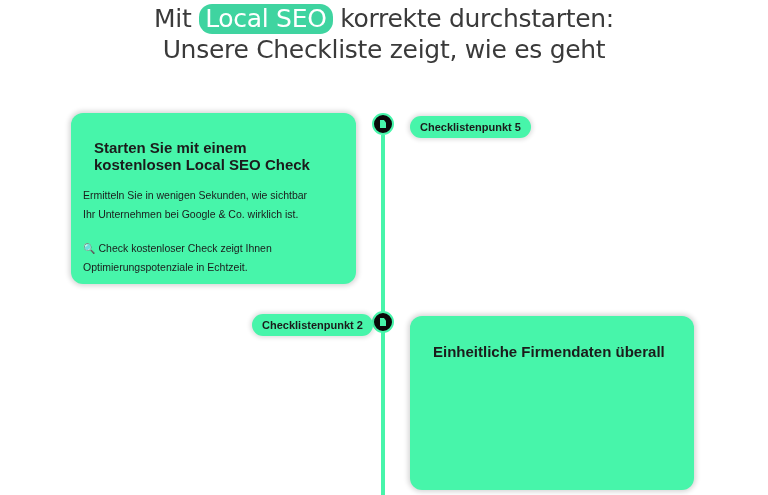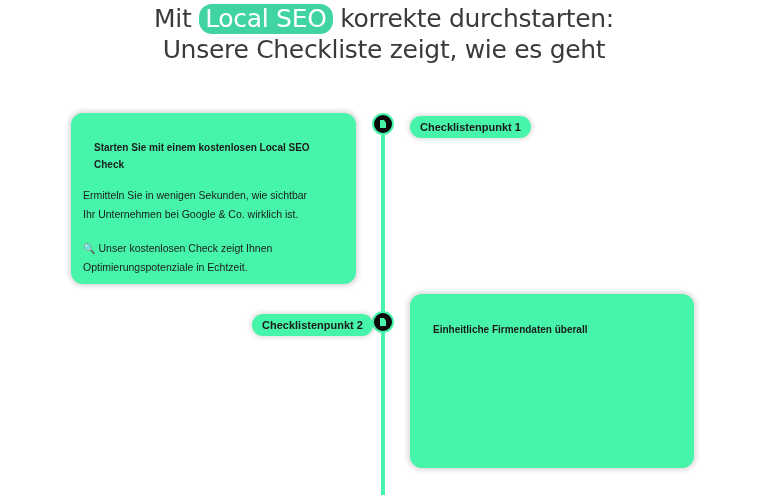--- a/index.html
+++ b/index.html
@@ -44,21 +44,21 @@
     display: flex; align-items: center; padding: 0 10px;
     white-space: nowrap;
   }
   .card {
     position: absolute; background: #47f5aa; border-radius: 12px;
     box-shadow: 0 0 5px 2px rgba(0,0,0,0.16);
     box-sizing: border-box;
     padding: 0 12px;
   }
   .card h3 {
-    margin: 0; font-size: 10px; font-weight: 700; line-height: 17px;
+    margin: 0; font-size: 15px; font-weight: 700; line-height: 17px;
     color: #1b1b1b; padding-left: 11px;
   }
   .card p {
     margin: 0; font-size: 10.5px; line-height: 19px; color: #1b1b1b;
   }
   .card p b { font-weight: 700; }
   .emoji { font-size: 10px; margin-right: 3px; }
   .check-icon {
     display: inline-block; width: 10px; height: 10px; background: #9fd8a8;
     border-radius: 2px; color: #ffffff; font-size: 8px; line-height: 10px;
@@ -76,29 +76,29 @@
   </div>
   <div>Unsere Checkliste zeigt, wie es geht</div>
 </div>
 
 <div class="timeline-line"></div>
 
 <div class="node" style="left:372px; top:113px;">
   <span class="doc"></span>
 </div>
 <div class="pill" style="left:410px; top:116px;">
-  <span>Checklistenpunkt 1</span>
+  <span>Checklistenpunkt 5</span>
 </div>
 <div class="card" style="left:71px; top:113px; width:285px; height:171px;">
   <h3 style="margin-top:26px; width:220px;">Starten Sie mit einem kostenlosen Local SEO Check</h3>
   <p style="margin-top:13px; width:230px;">Ermitteln Sie in wenigen Sekunden, wie sichtbar Ihr Unternehmen bei Google &amp; Co. wirklich ist.</p>
-  <p style="margin-top:15px; width:230px;"><span class="emoji">🔍</span><span>Unser kostenlosen Check zeigt Ihnen Optimierungspotenziale in Echtzeit.</span></p>
+  <p style="margin-top:15px; width:230px;"><span class="emoji">🔍</span><span>Check kostenloser Check zeigt Ihnen Optimierungspotenziale in Echtzeit.</span></p>
 </div>
 
 <div class="node" style="left:372px; top:311px;">
   <span class="doc"></span>
 </div>
 <div class="pill" style="left:252px; top:314px;align-items:center;">
   <span>Checklistenpunkt 2</span>
 </div>
-<div class="card" style="left:410px; top:294px; width:284px; height:174px;">
+<div class="card" style="left:410px; top:316px; width:284px; height:174px;">
   <h3 style="margin-top:27px;">Einheitliche Firmendaten überall</h3>
 </div>
 
 </body></html>

